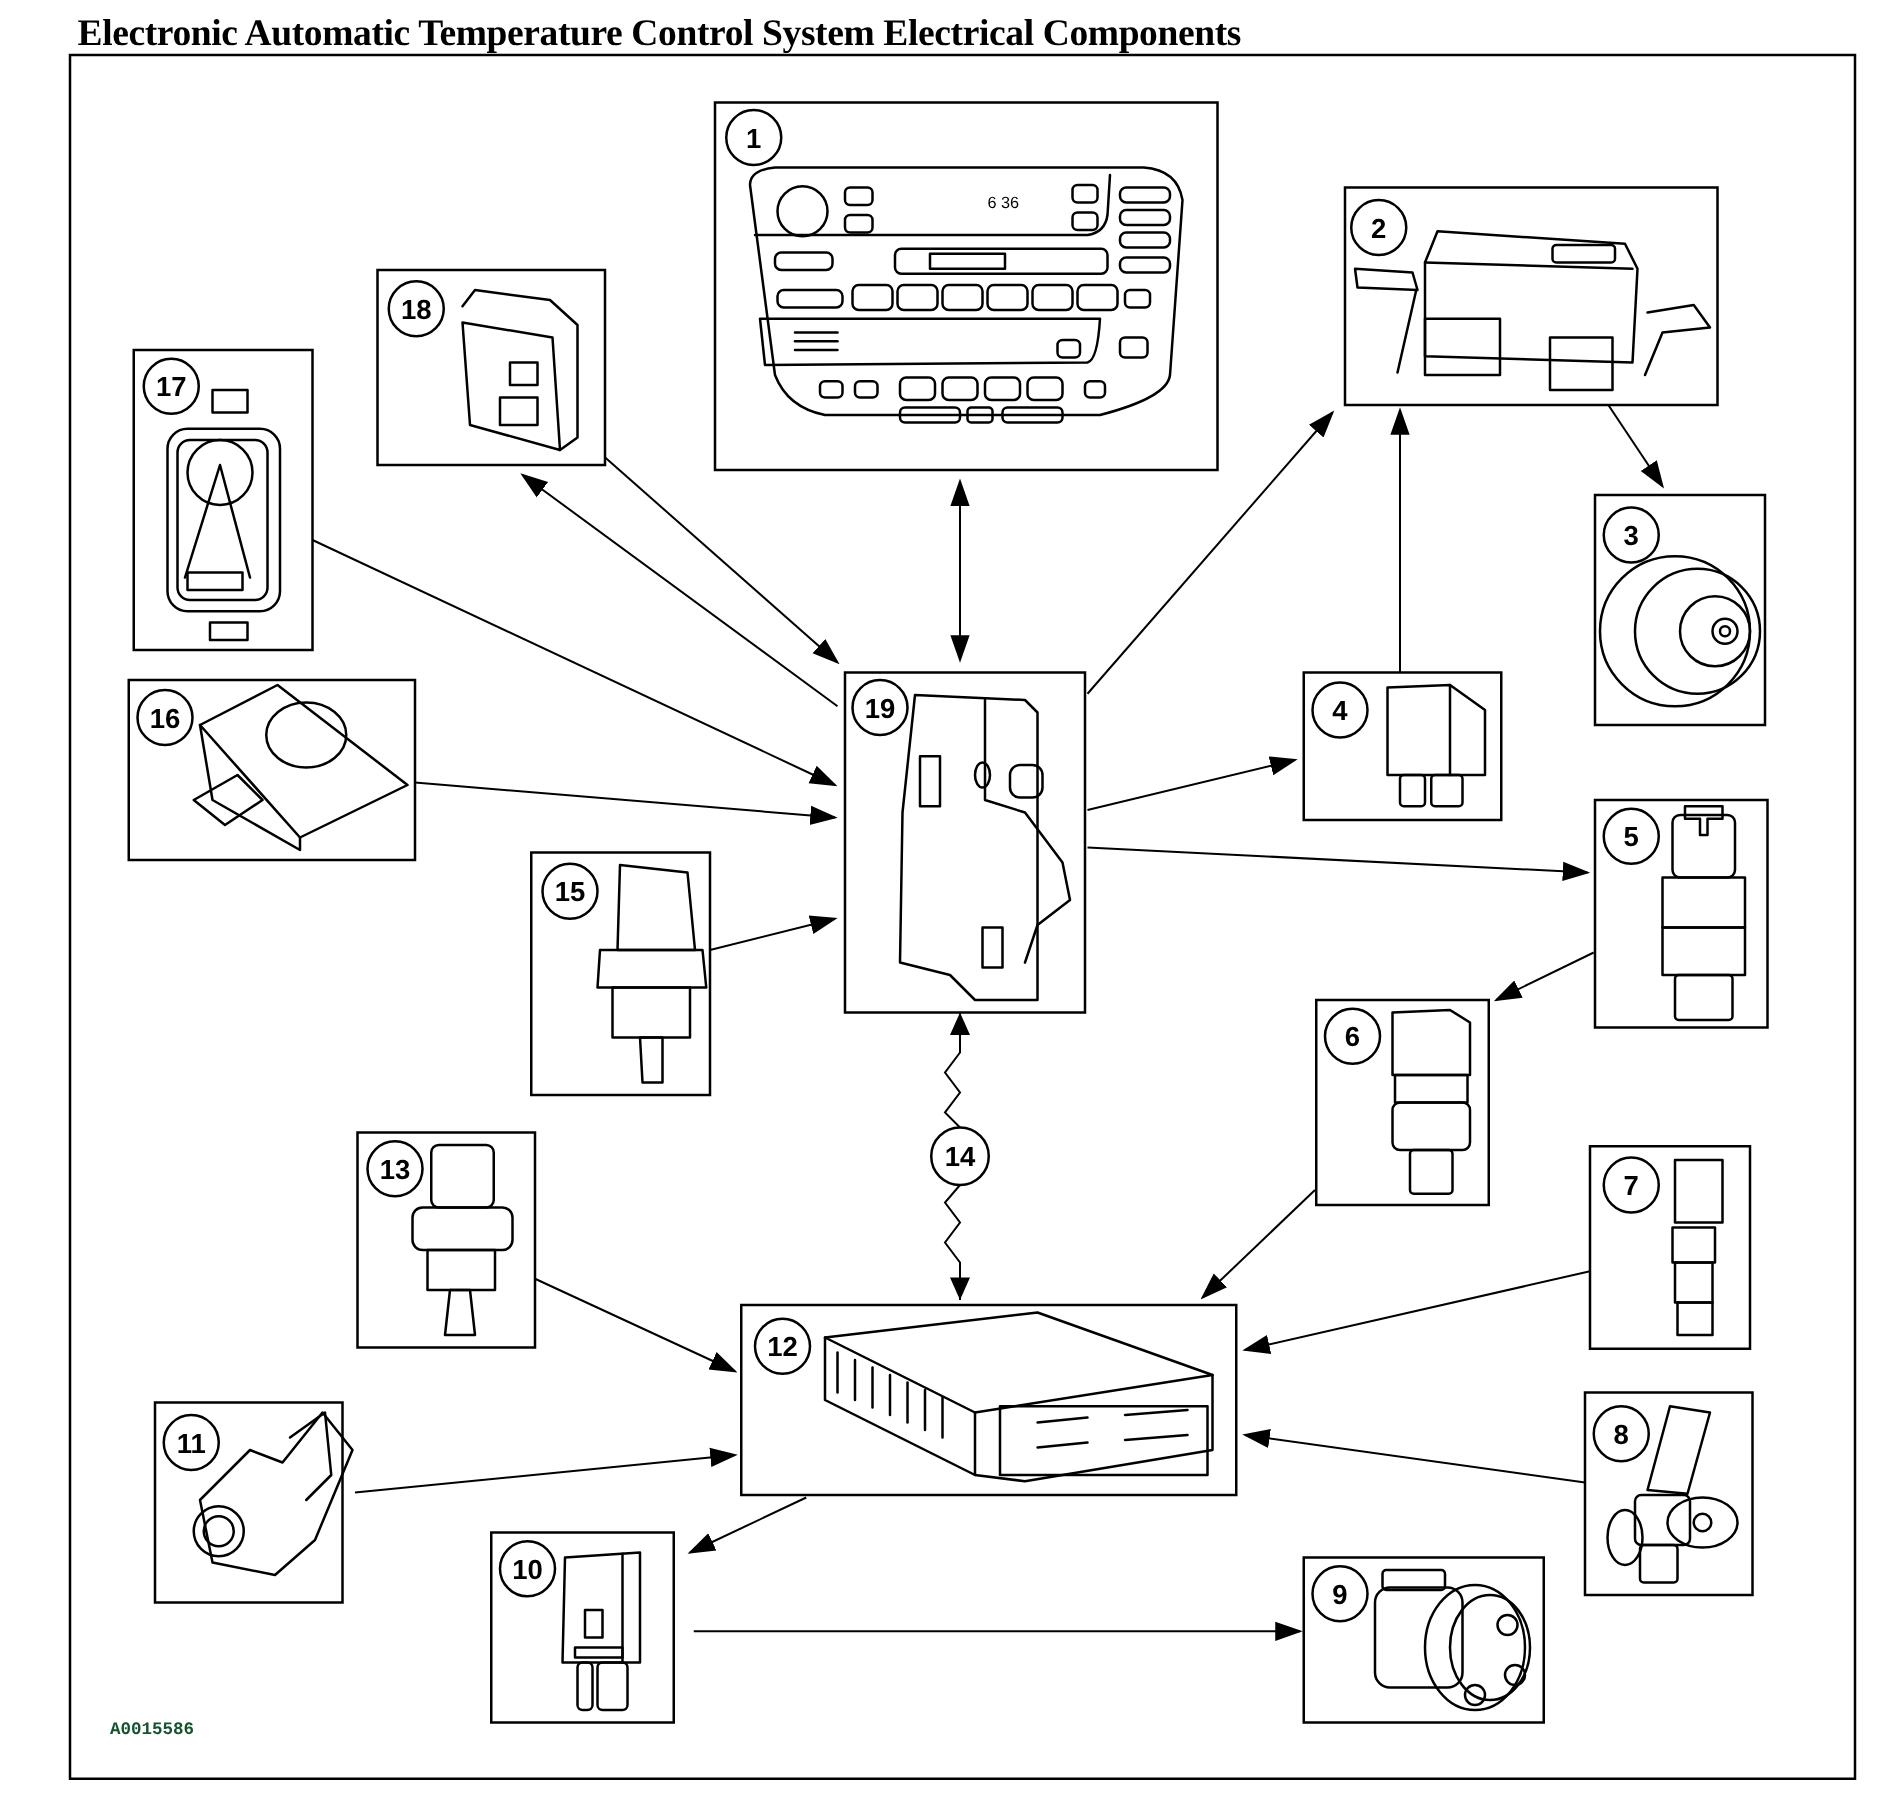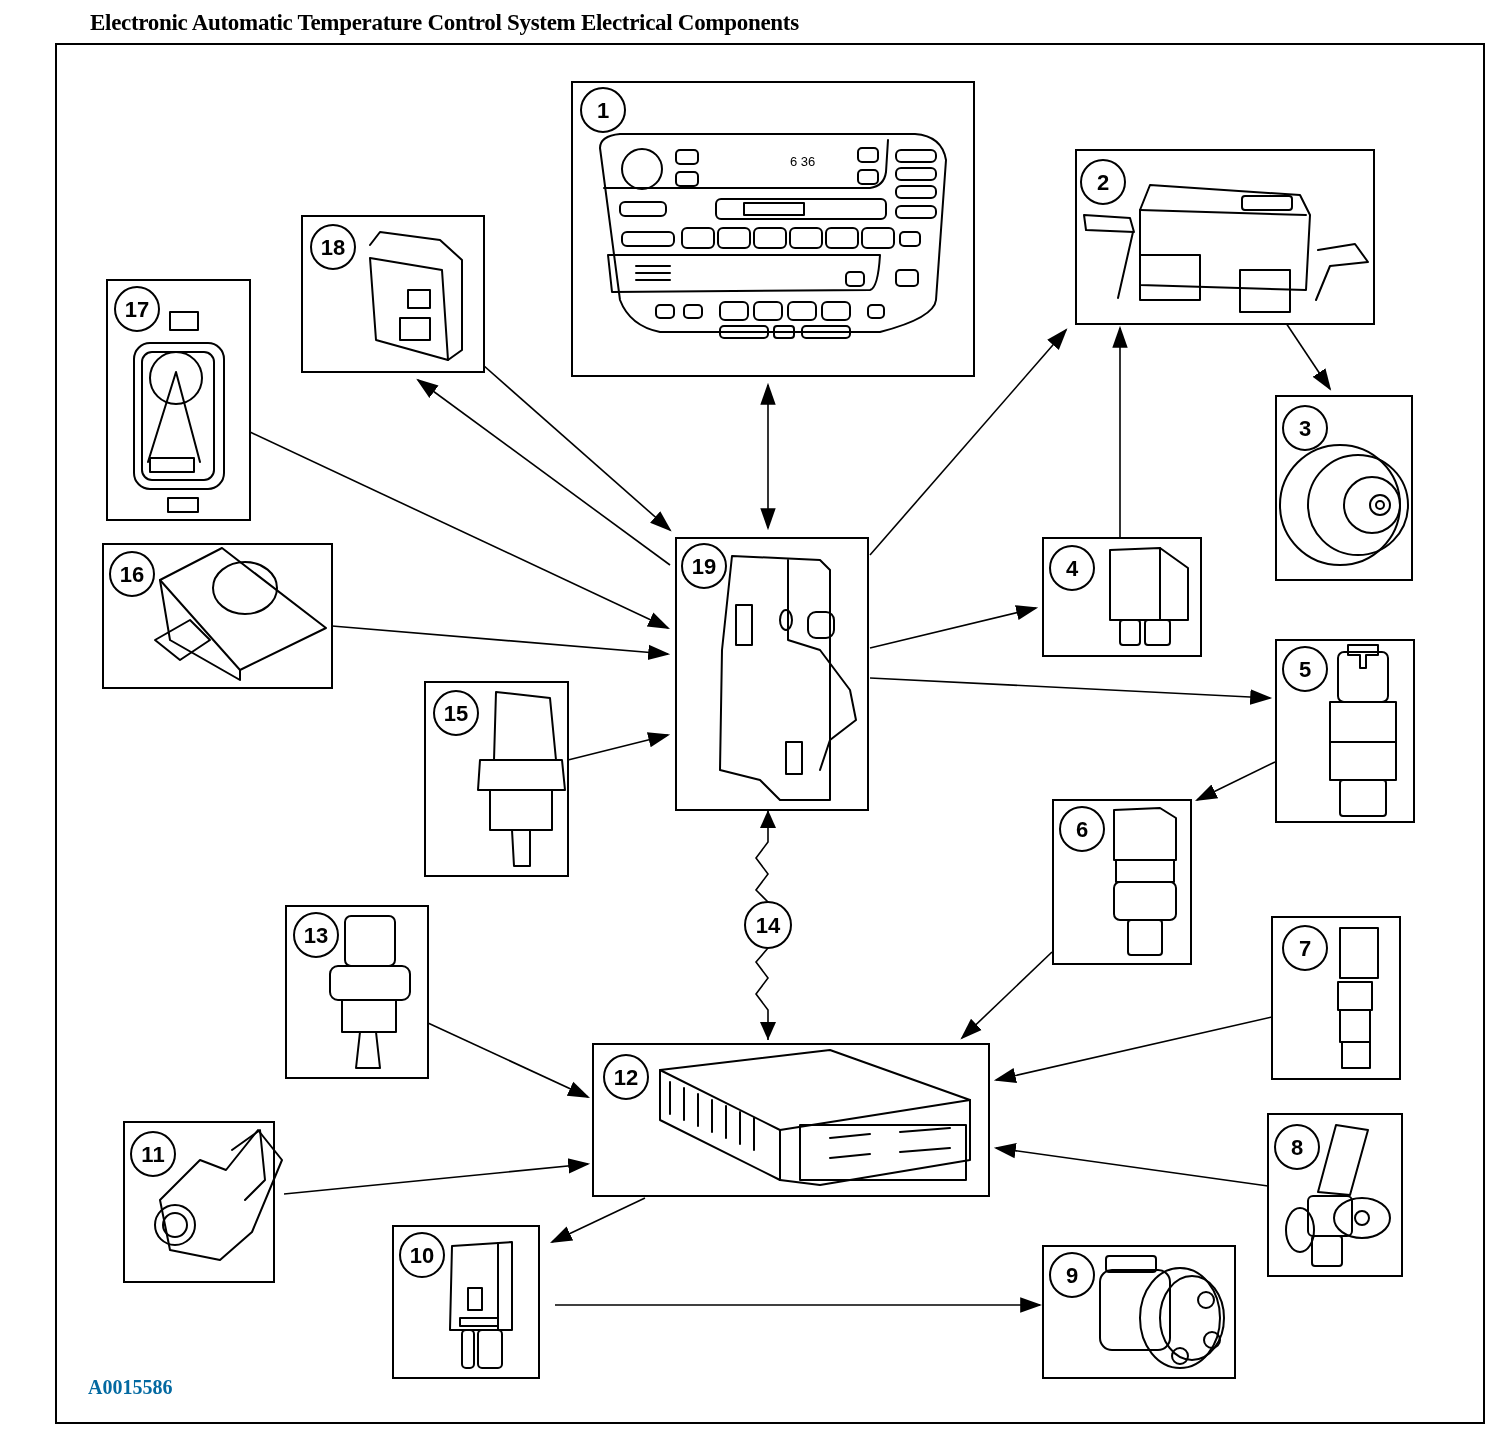--- a/index.html
+++ b/index.html
@@ -1,19 +1,19 @@
 <!DOCTYPE html>
 <html><head>
 <meta charset="utf-8">
 <style>
   html, body { margin:0; padding:0; background:#ffffff; }
   body { width:1504px; height:1444px; position:relative; overflow:hidden; font-family:"Liberation Serif", serif; }
-  .title { position:absolute; left:62px; top:10px; font-family:"Liberation Serif", serif; font-weight:bold; font-size:23px; color:#000; letter-spacing:-0.3px; white-space:nowrap;margin-left:28px; }
+  .title { position:absolute; left:62px; top:10px; font-family:"Liberation Serif", serif; font-weight:bold; font-size:30px; color:#000; letter-spacing:-0.3px; white-space:nowrap; }
   .frame { position:absolute; left:55px; top:43px; width:1430px; height:1381px; border:2px solid #000; box-sizing:border-box; }
-  .figid { position:absolute; left:88px; top:1376px; font-family:Liberation Serif, serif; font-weight:bold; font-size:20px; color:#0369a1; }
+  .figid { position:absolute; left:88px; top:1376px; font-family:Liberation Mono, monospace; font-weight:bold; font-size:14px; color:#14532d; }
   svg.diagram { position:absolute; left:0; top:0; }
   .box rect.frame-rect { fill:#fff; stroke:#000; stroke-width:2; }
   .callout circle { fill:#fff; stroke:#000; stroke-width:2; }
   .callout text { font-family:"Liberation Sans", sans-serif; font-weight:bold; font-size:22px; fill:#000; }
   .ill { fill:none; stroke:#000; stroke-width:2; stroke-linejoin:round; stroke-linecap:round; }
   .conn { stroke:#000; stroke-width:1.6; fill:none; }
 </style>
 </head>
 <body>
 

